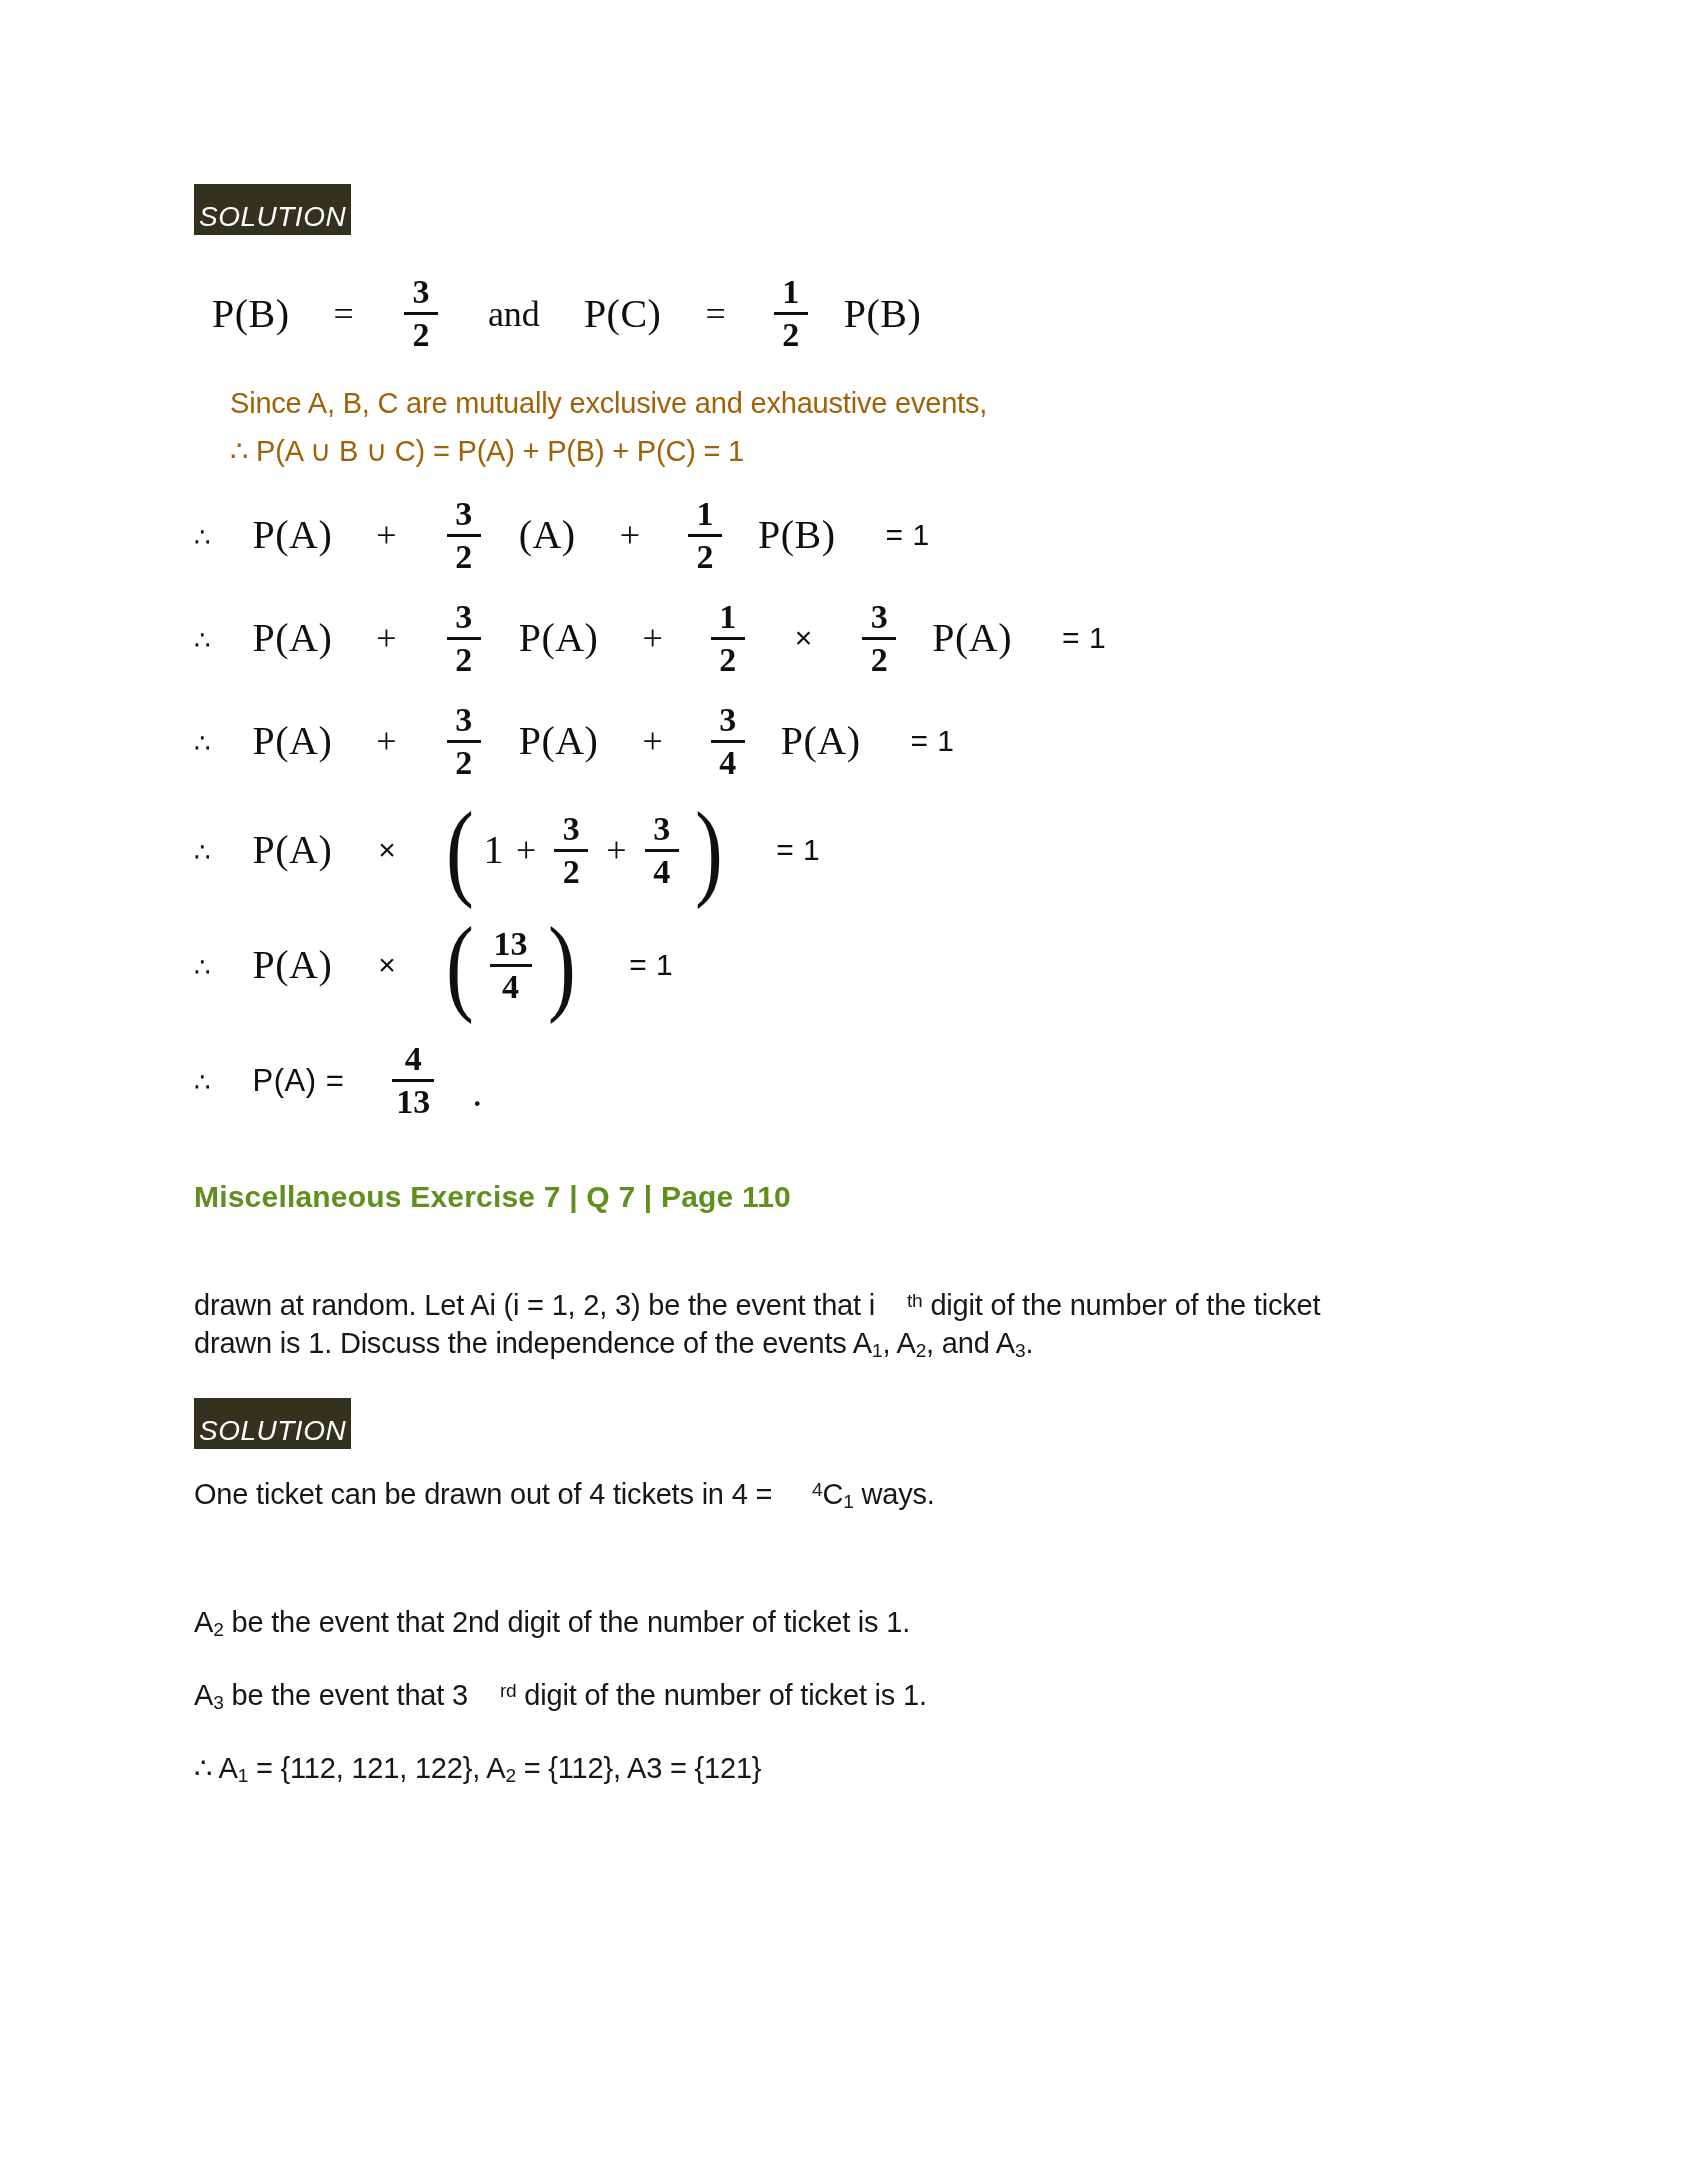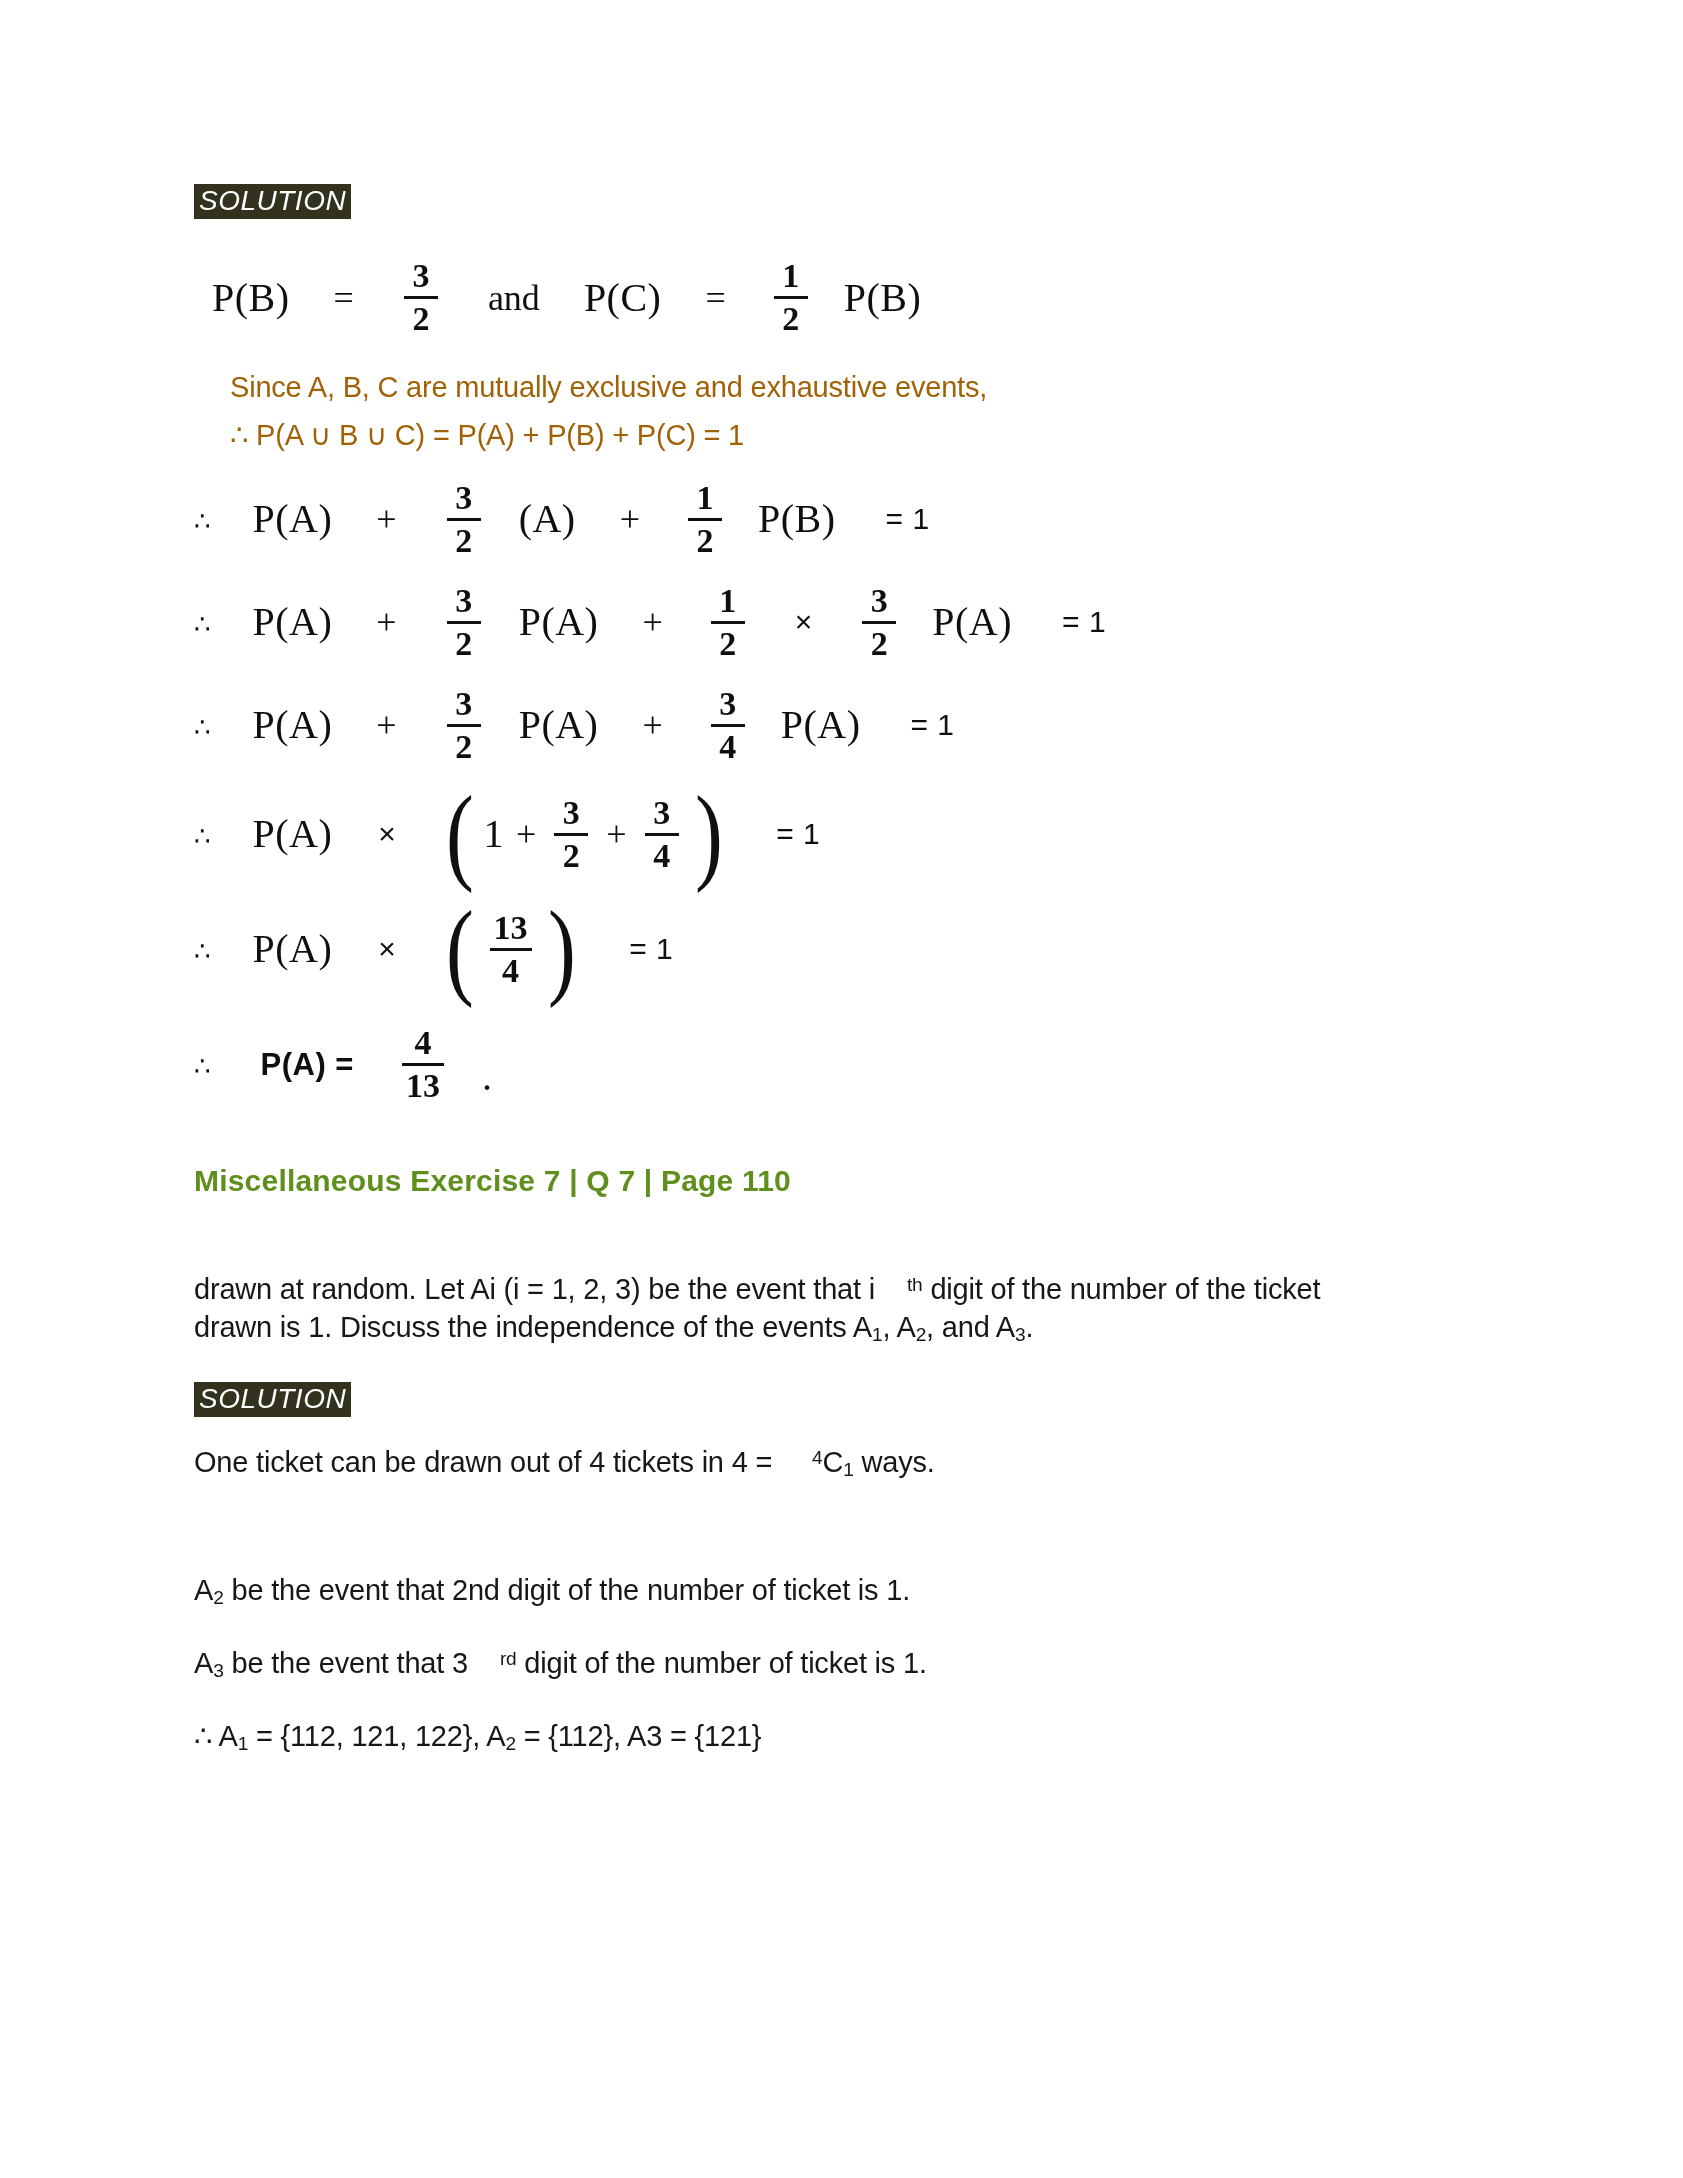--- a/index.html
+++ b/index.html
@@ -31,21 +31,21 @@
 
   
   .solution-badge {
     display: inline-block;
     background: #32321f;
     color: #ffffff;
     font-style: italic;
     font-weight: 400;
     font-size: 28px;
     letter-spacing: 0.5px;
-    padding: 2px 5px 4px 5px;
+    padding: 18px 5px 4px 5px;
     line-height: 1.05;
     font-family: "Liberation Sans", sans-serif;
   }
 
   
   .math {
     font-family: "Liberation Serif", "DejaVu Serif", serif;
     font-size: 40px;
     color: #0f0f0f;
     display: flex;
@@ -323,21 +323,21 @@
         </span>
         <span class="pr">)</span>
       </span>
       <span class="eqs">= 1</span>
     </div>
 
     <div class="sp-26"></div>
 
     <div class="math eqrow">
       <span class="tf">∴</span>
-      <span class="eqs" style="margin-left:8px;font-size:31px;font-weight:bold;">P(A) =</span>
+      <span class="eqs" style="margin-left:0;font-size:31px;">P(A) =</span>
       <span class="frac" style="margin-left:16px;">
         <span class="num">4</span>
         <span class="bar"></span>
         <span class="den">13</span>
       </span>
       <span class="term" style="align-self:flex-end;padding-bottom:6px;">.</span>
     </div>
 
     <div class="sp-56"></div>
 

